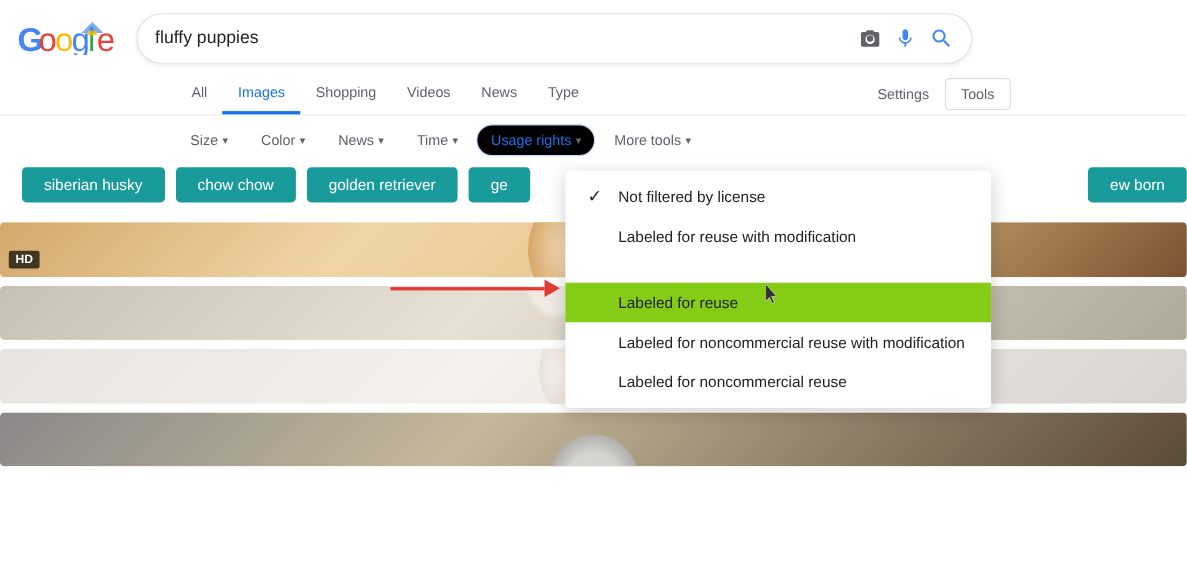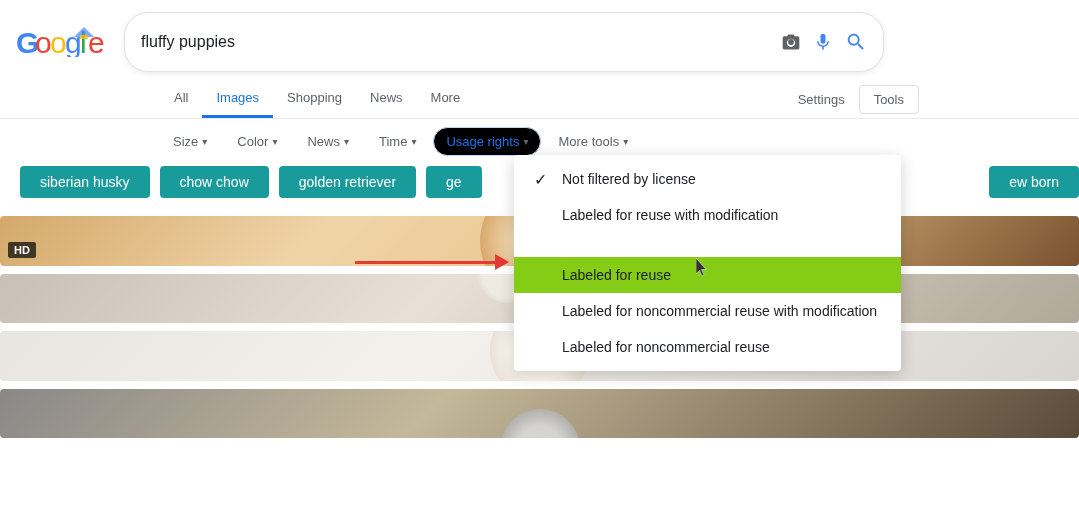--- a/index.html
+++ b/index.html
@@ -3,21 +3,21 @@
   <meta charset="utf-8">
   <style>
     * { box-sizing: border-box; margin: 0; padding: 0; }
     body { font-family: Arial, sans-serif; background: #fff; overflow: hidden; width: 1079px; height: 513px; }
 
     
     .header { display: flex; align-items: center; padding: 12px 16px 8px 16px; gap: 16px; }
     .logo { width: 92px; height: 30px; display: flex; align-items: center; }
     .logo svg { width: 92px; height: 30px; }
     .search-bar {
-      flex: 1; max-width: 760px; height: 60px; border: 1px solid #dfe1e5;
+      flex: 1; max-width: 760px; height: 46px; border: 1px solid #dfe1e5;
       border-radius: 24px; display: flex; align-items: center; padding: 0 16px;
       box-shadow: 0 2px 5px rgba(0,0,0,0.08);
     }
     .search-input { flex: 1; border: none; outline: none; font-size: 16px; color: #202124; }
     .search-icons { display: flex; align-items: center; gap: 12px; }
     .icon-btn { background: none; border: none; cursor: pointer; display: flex; align-items: center; justify-content: center; }
 
     
     .nav-tabs { display: flex; align-items: center; padding: 0 160px; border-bottom: 1px solid #ebebeb; }
     .nav-tab {
@@ -161,22 +161,23 @@
         </svg>
       </button>
     </div>
   </div>
 </div>
 
 <div class="nav-tabs">
   <a class="nav-tab">All</a>
   <a class="nav-tab active">Images</a>
   <a class="nav-tab">Shopping</a>
+  <a class="nav-tab">Videos</a>
   <a class="nav-tab">News</a>
-  <a class="nav-tab">More</a>
+  <a class="nav-tab">Type</a>
   <div class="nav-spacer"></div>
   <button class="settings-btn">Settings</button>
   <button class="tools-btn">Tools</button>
 </div>
 
 <div class="filter-bar">
   <button class="filter-btn">
     <span>Size</span>
     <span class="chevron">▾</span>
   </button>

